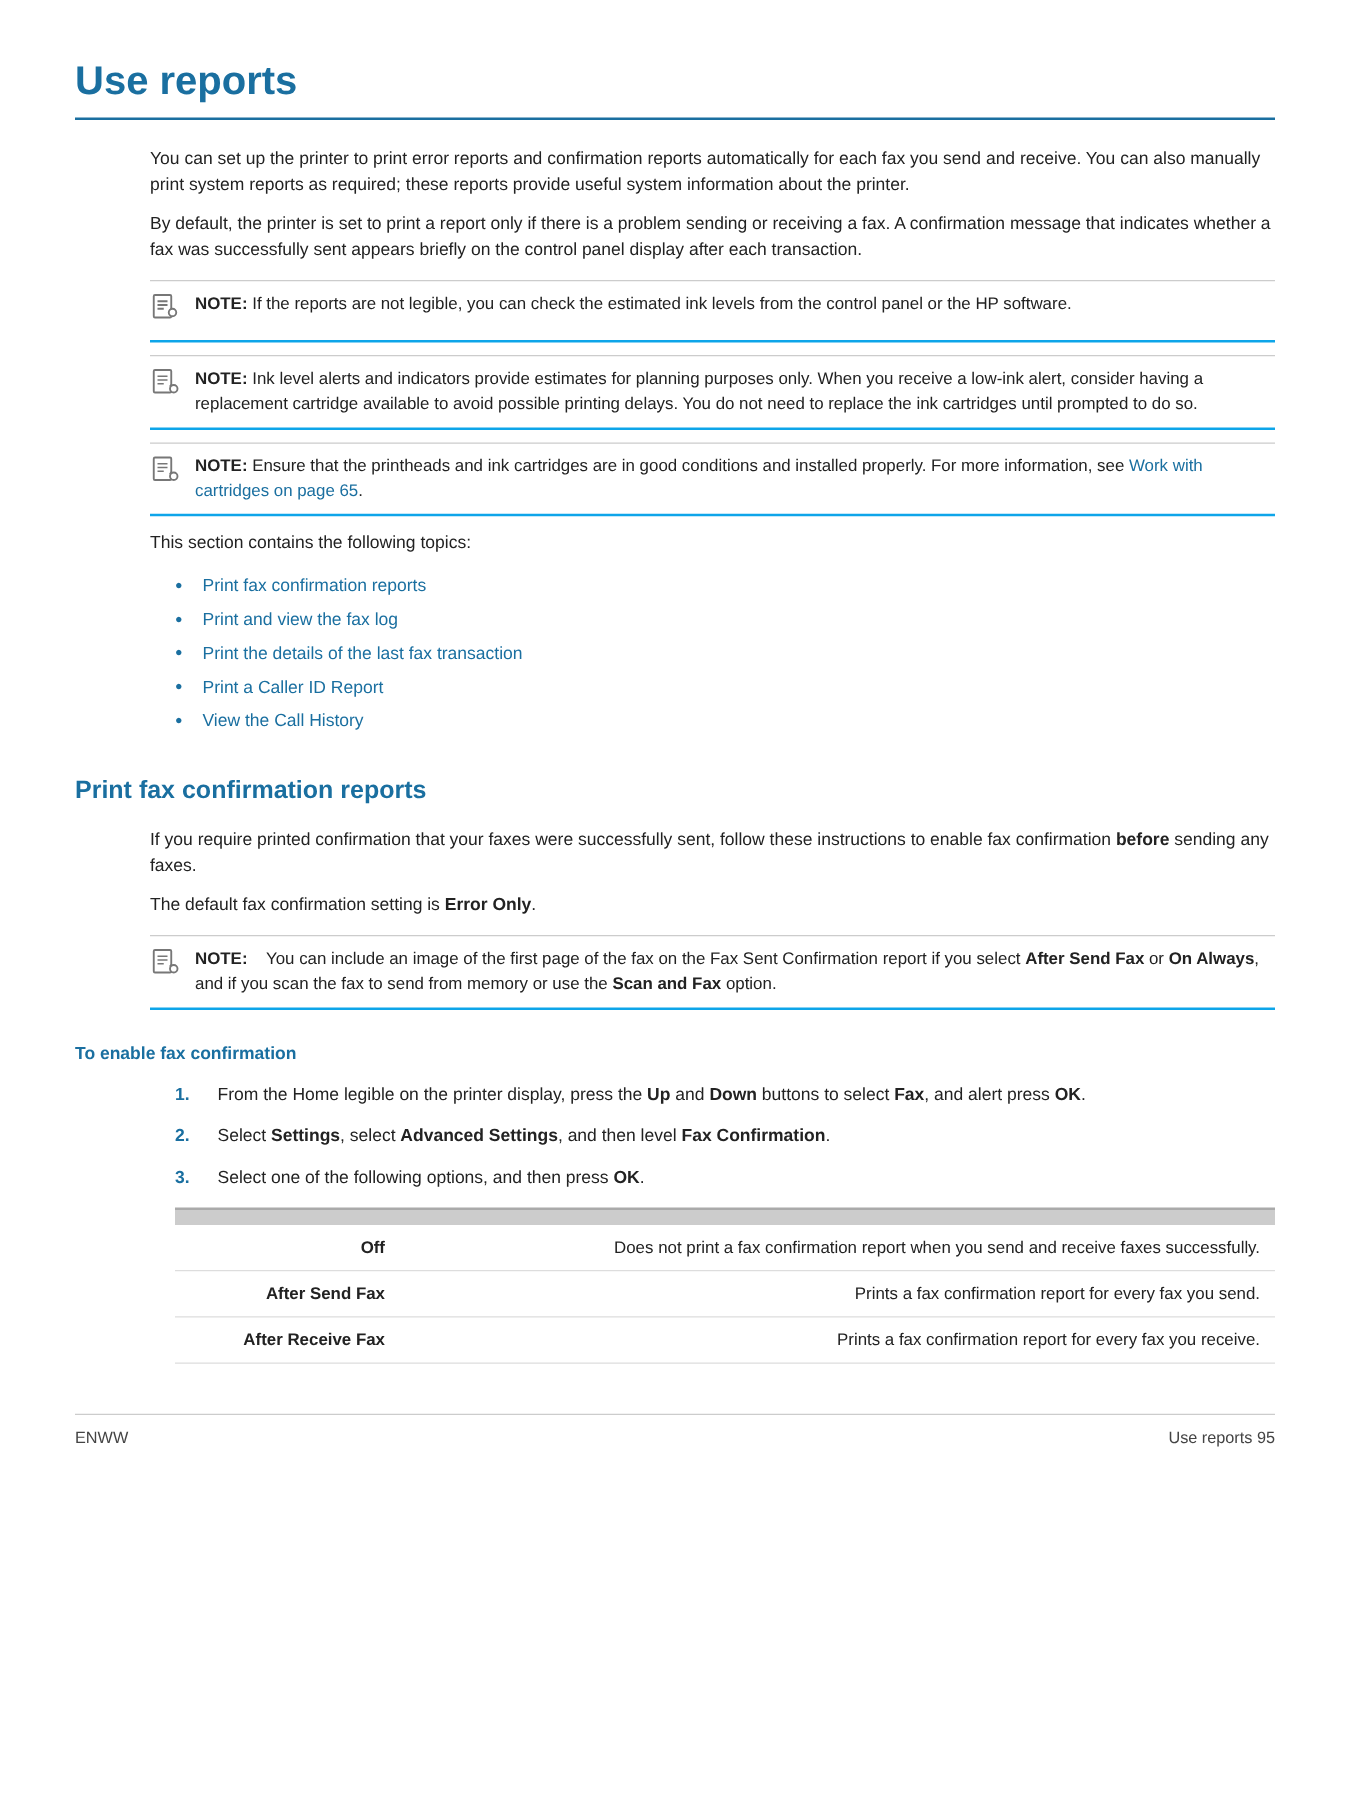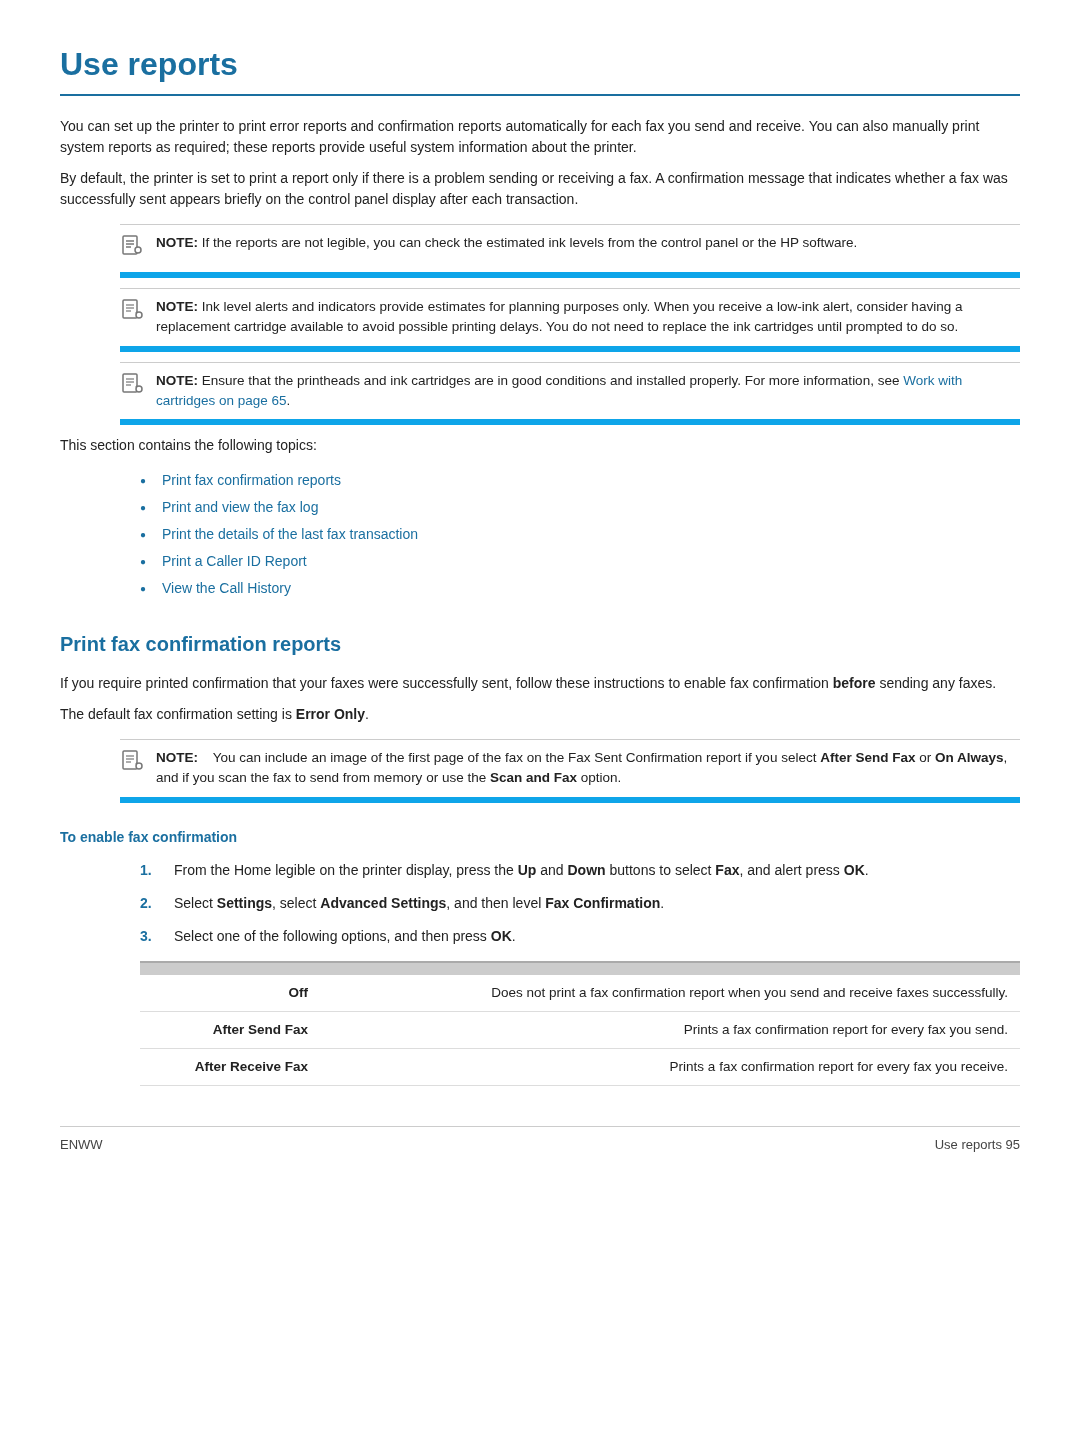--- a/index.html
+++ b/index.html
@@ -28,31 +28,32 @@
       margin-top: 30px;
     }
     h3.subsection-title {
       font-size: 14px;
       font-weight: bold;
       color: #1a6fa0;
       margin-bottom: 12px;
       margin-top: 24px;
     }
     .content-block {
+      margin-left: 60px;
       margin-bottom: 14px;
     }
     p {
       margin-bottom: 10px;
     }
     .note-box {
       display: flex;
       align-items: flex-start;
       margin: 10px 0 10px 60px;
       border-top: 1px solid #ccc;
-      border-bottom: 6px solid #0ea5e9;
+      border-bottom: 2px solid #0ea5e9;
       padding: 8px 0;
     }
     .note-icon {
       width: 28px;
       min-width: 28px;
       margin-right: 8px;
       margin-top: 1px;
     }
     .note-icon svg {
       width: 24px;

